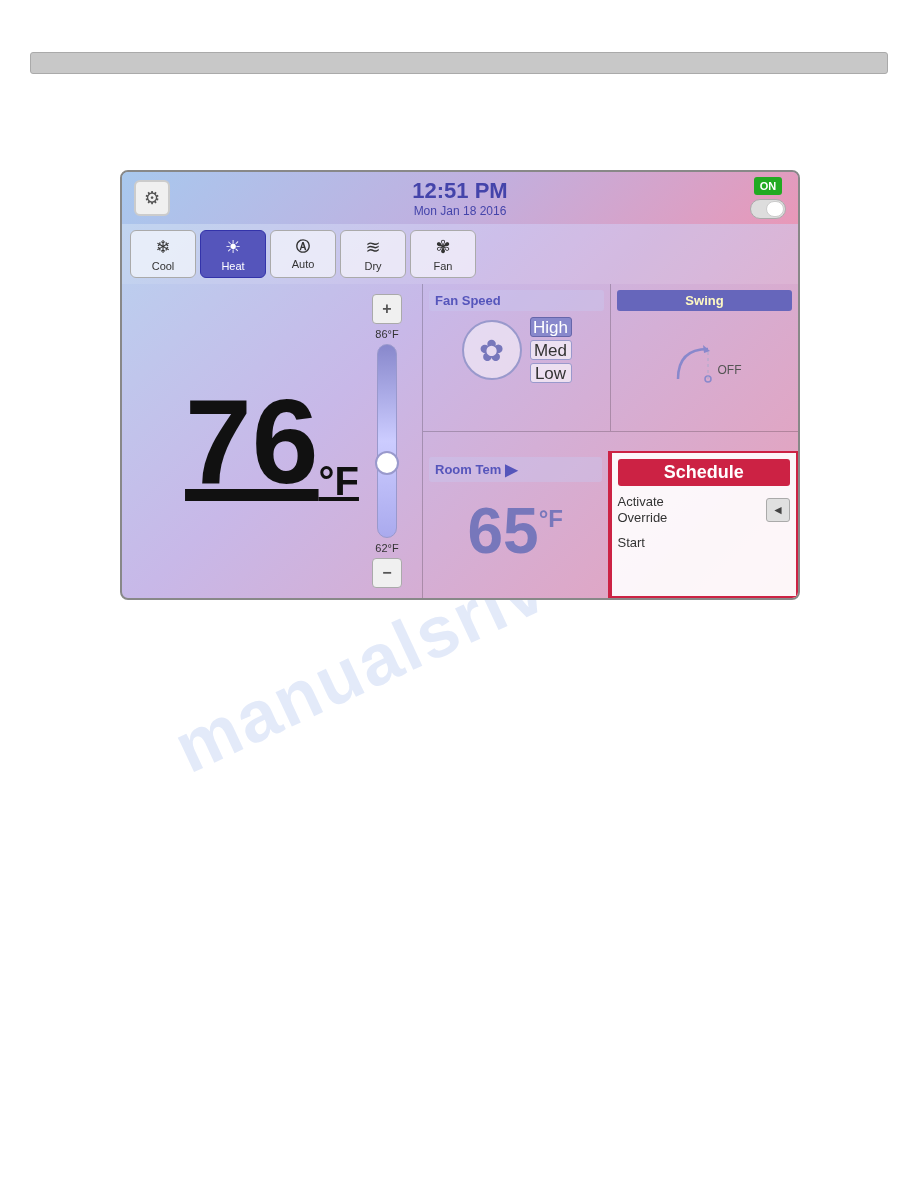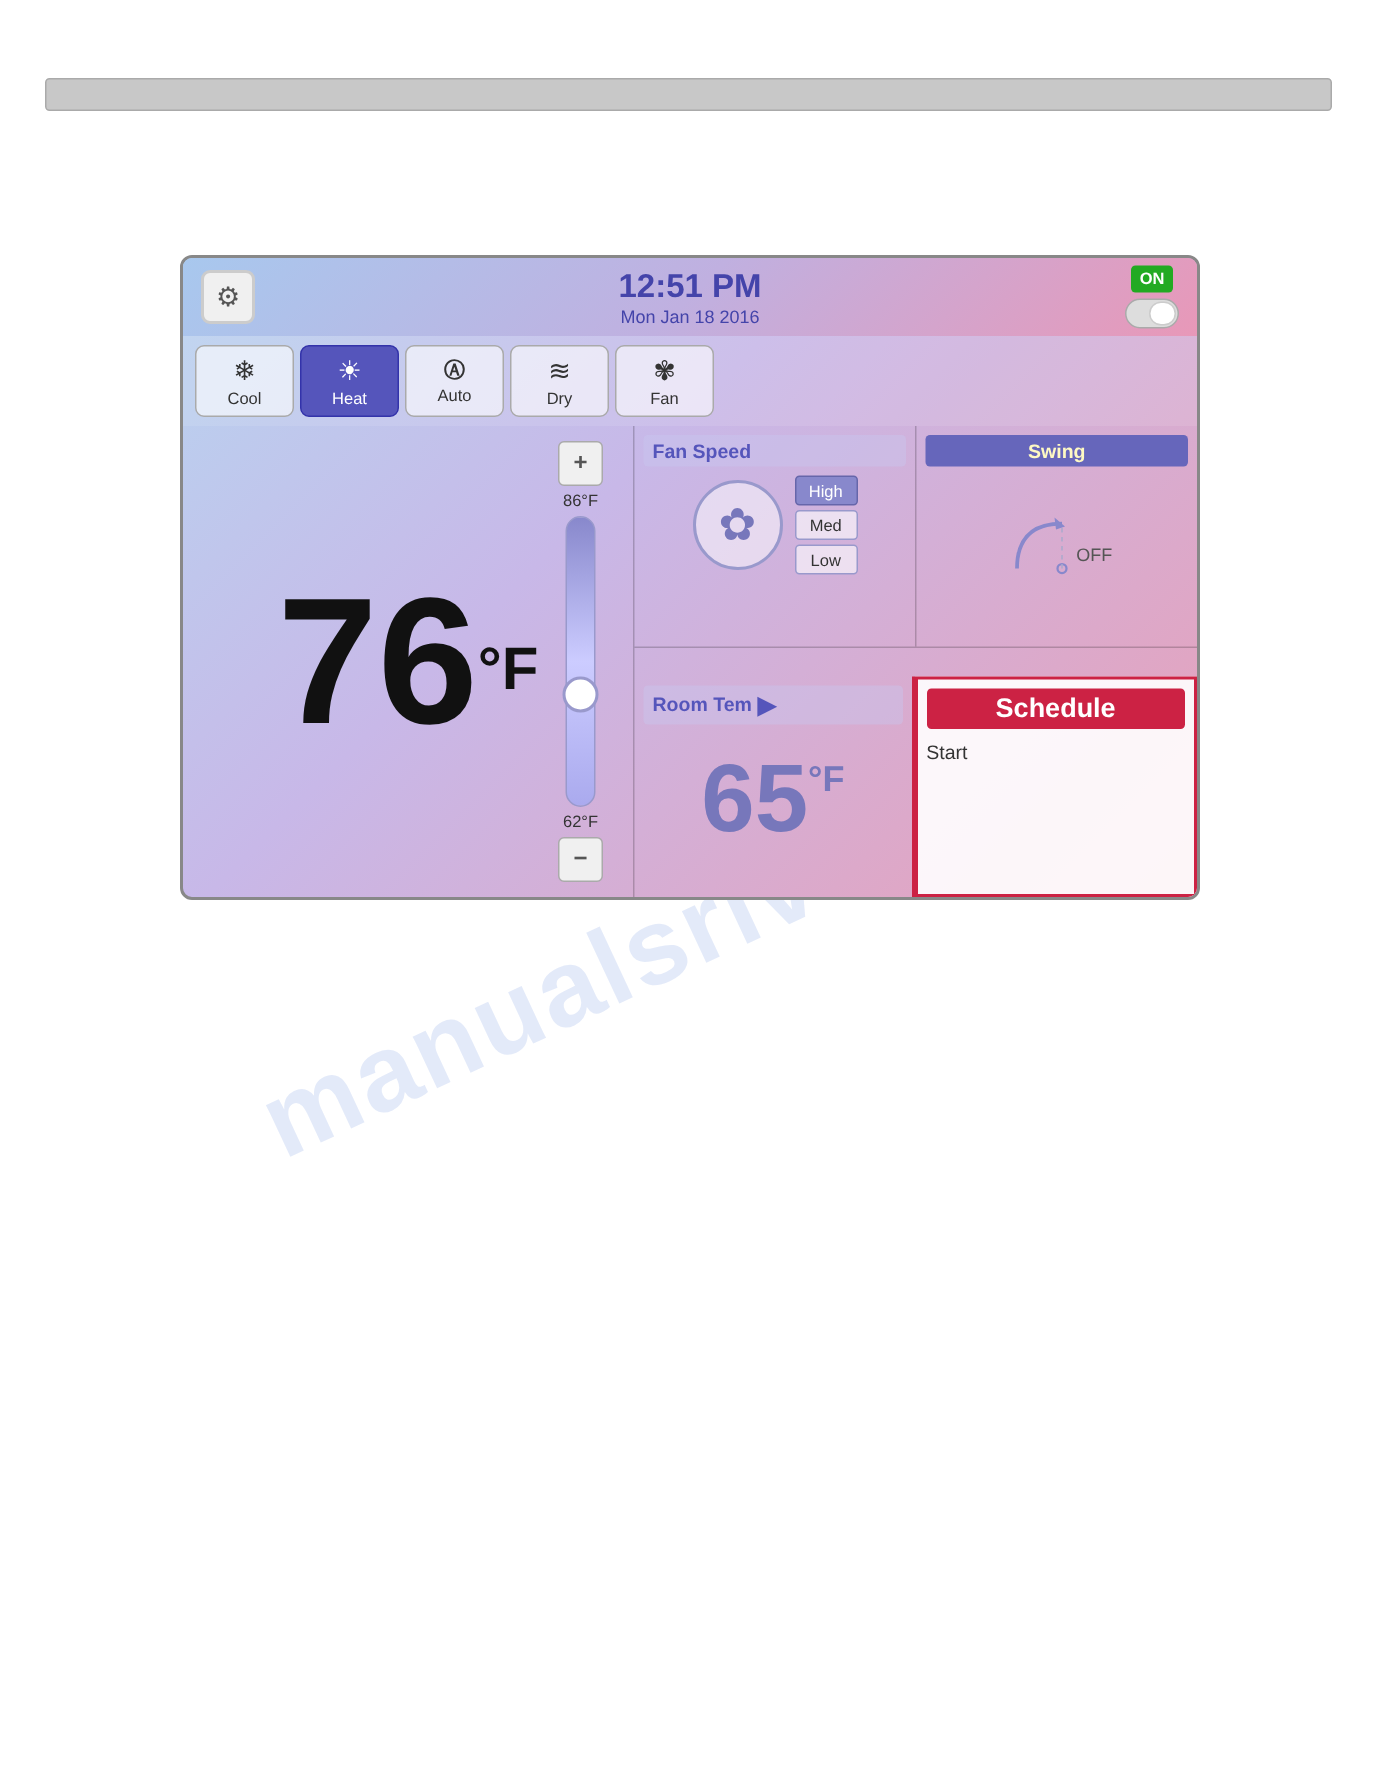--- a/index.html
+++ b/index.html
@@ -182,21 +182,22 @@
       padding: 10px;
       position: relative;
     }
 
     .temp-display {
       font-size: 120px;
       font-weight: 900;
       color: #111;
       line-height: 1;
       display: flex;
-      align-items: center;
+      align-items: flex-end;
+      text-decoration: underline;
     }
 
     .temp-number {
       font-size: 120px;
       font-weight: 900;
       color: #111;
     }
 
     .temp-unit {
       font-size: 40px;
@@ -319,21 +320,21 @@
       flex-direction: column;
       gap: 3px;
     }
 
     .speed-btn {
       width: 42px;
       height: 20px;
       background: rgba(255,255,255,0.6);
       border: 1px solid #9999cc;
       border-radius: 3px;
-      font-size: 11px;
+      font-size: 17px;
       color: #333;
       cursor: pointer;
       line-height: 20px;
     }
 
     .speed-btn.active {
       background: #8888cc;
       color: white;
       border-color: #6666aa;
     }
@@ -591,19 +592,26 @@
             <span class="arrow-icon">▶</span>
           </div>
           <div class="room-temp-value">
             <span class="room-temp-number">65</span>
             <span class="room-temp-unit">°F</span>
           </div>
         </div>
 
         <div class="schedule-section">
           <div class="schedule-header">Schedule</div>
+          <div class="override-row">
+            <div class="override-label">
+              <div>Activate</div>
+              <div>Override</div>
+            </div>
+            <button class="override-arrow-btn">◄</button>
+          </div>
           <div class="start-label">Start</div>
         </div>
       </div>
 
     </div>
   </div>
 </div>
 
 </body></html>

